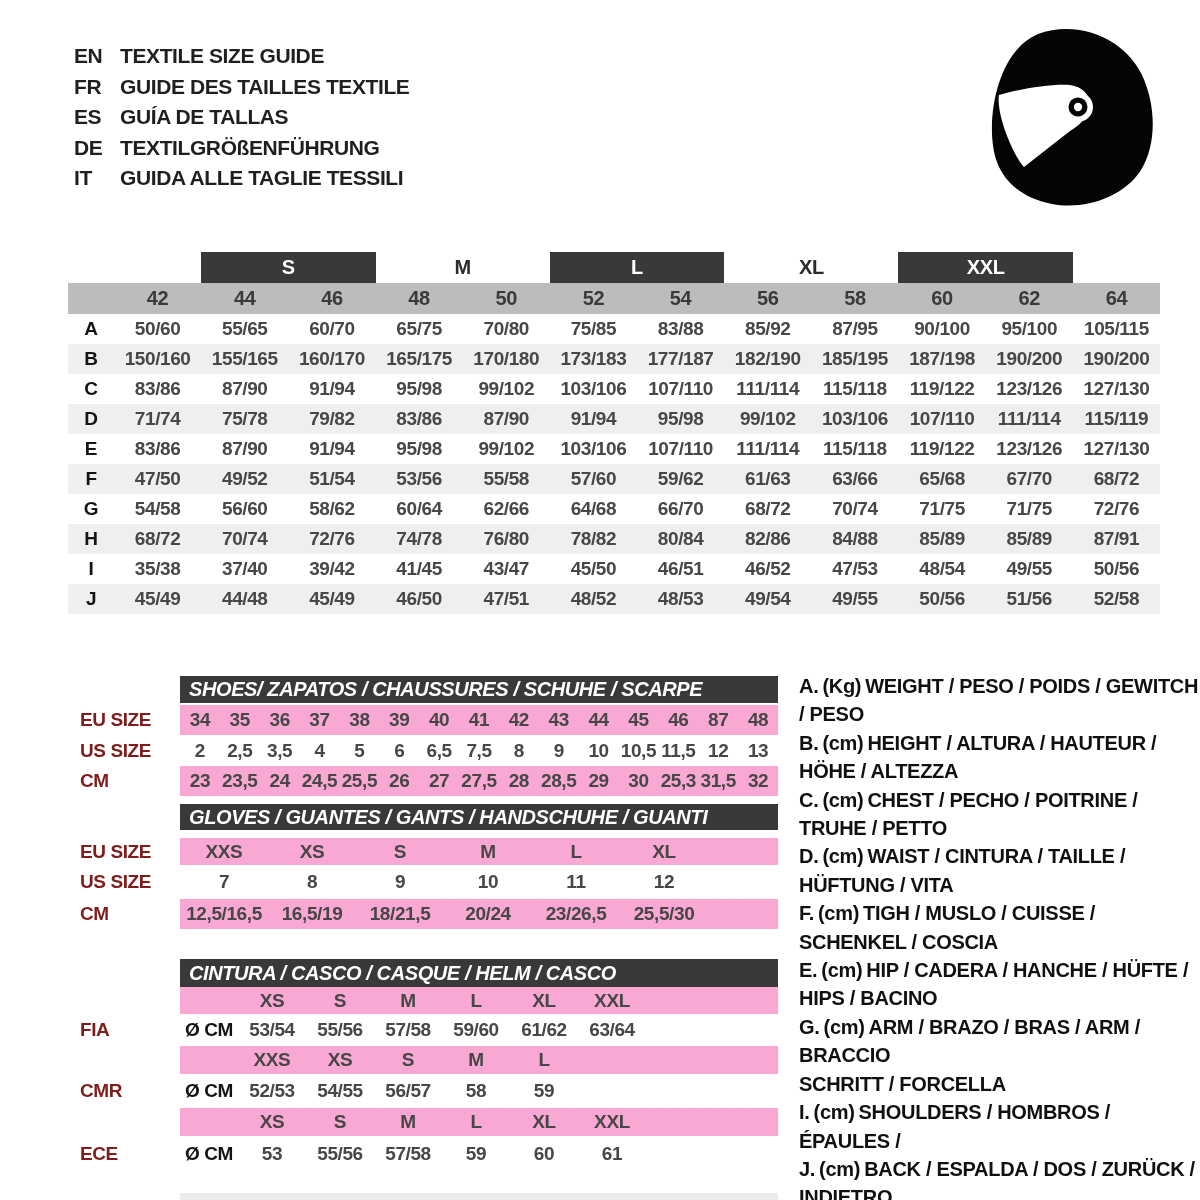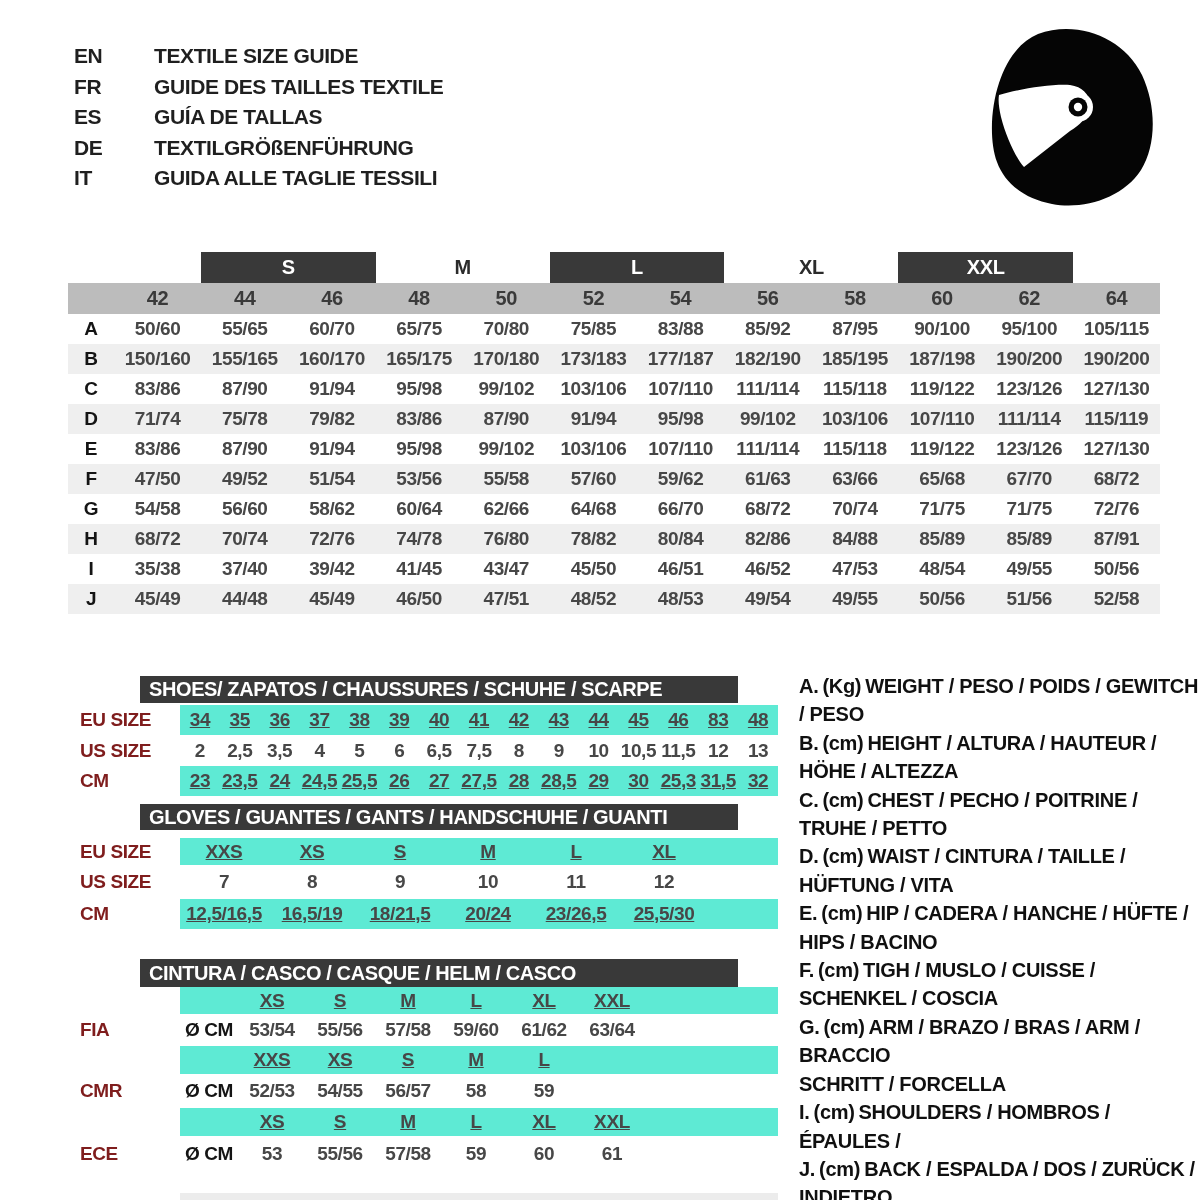--- a/index.html
+++ b/index.html
@@ -3,21 +3,21 @@
 <meta charset="utf-8">
 <style>
   * { box-sizing: border-box; }
   html,body { margin:0; padding:0; background:#ffffff; }
   #canvas { position:relative; width:1200px; height:1200px; overflow:hidden; background:#fff;
             font-family:"Liberation Sans","DejaVu Sans",sans-serif; font-weight:700;
             color:#1f1f1f; letter-spacing:-0.4px; }
 
   
   .lang-block { position:absolute; left:74px; top:41px; }
-  .lang-row  { display:flex; font-size:21px; line-height:30.6px;gap:34px; }
+  .lang-row  { display:flex; font-size:21px; line-height:30.6px; }
   .lang-code { width:46px; }
 
   
   .helmet-badge { position:absolute; left:972px; top:23px; }
 
   
   #main-table { position:absolute; left:68px; top:252px; width:1092px; }
   .mt-grid   { display:grid; grid-template-columns:46px repeat(12,1fr); align-items:center; text-align:center; }
   .group-row { height:31px; align-items:stretch; }
   .group-bar { background:#393939; color:#ffffff; display:flex; align-items:center; justify-content:center; font-size:20px; }
@@ -25,29 +25,29 @@
   .num-row   { height:31px; background:#bcbcbc; color:#3a3a3a; font-size:20px; }
   .data-row  { height:30px; font-size:19px; color:#474747; }
   .data-row.stripe { background:#efefef; }
   .data-row .rl { color:#141414; }
 
   
   .sec { position:absolute; left:68px; width:712px; }
   #shoes-sec  { top:676px; }
   #gloves-sec { top:804px; }
   #helmet-sec { top:959px; }
-  .sec-bar { margin-left:72px; width:598px; background:#393939; color:#fff; font-size:20px;
-             display:flex; align-items:center; padding-left:9px; }
+  .sec-bar { margin-left:112px; width:598px; background:#393939; color:#fff; font-size:20px;
+             display:flex; align-items:center; padding-left:9px;font-style:italic; }
   #shoes-sec  .sec-bar { height:27px; }
   #gloves-sec .sec-bar { height:26px; }
   #helmet-sec .sec-bar { height:28px; }
   .trow { display:flex; align-items:stretch; }
   .lbl  { width:112px; padding-left:12px; font-size:19px; color:#7f1d1d; display:flex; align-items:center; }
   .band { width:598px; display:grid; align-items:center; text-align:center; font-size:19px; color:#474747; }
-  .band.gray { background:#5eead4;text-decoration:underline; }
+  .band.gray { background:#f9a8d4; }
   .g15 { grid-template-columns:repeat(15,1fr); }
   .g6  { grid-template-columns:repeat(6,88px) 1fr; }
   .gh  { grid-template-columns:58px repeat(6,68px) 1fr; }
   .diam { color:#141414; }
 
   #shoes-sec  .r0 { height:30px; margin-top:2px; }
   #shoes-sec  .r1 { height:31px; }
   #shoes-sec  .r2 { height:30px; }
   #gloves-sec .r0 { height:27px; margin-top:8px; }
   #gloves-sec .r1 { height:34px; }
@@ -290,21 +290,21 @@
           <div>37</div>
           <div>38</div>
           <div>39</div>
           <div>40</div>
           <div>41</div>
           <div>42</div>
           <div>43</div>
           <div>44</div>
           <div>45</div>
           <div>46</div>
-          <div>83</div>
+          <div>87</div>
           <div>48</div>
         </div>
       </div>
       <div class="trow r1">
         <div class="lbl">US SIZE</div>
         <div class="band g15">
           <div>2</div>
           <div>2,5</div>
           <div>3,5</div>
           <div>4</div>
@@ -452,22 +452,22 @@
           <div>61</div>
         </div>
       </div>
     </div>
 
   <div id="legend">
       <div class="legend-line"><span class="lg-sp">A.</span><span class="lg-sp">(Kg)</span><span>WEIGHT / PESO / POIDS / GEWITCH / PESO</span></div>
       <div class="legend-line"><span class="lg-sp">B.</span><span class="lg-sp">(cm)</span><span>HEIGHT / ALTURA / HAUTEUR / HÖHE / ALTEZZA</span></div>
       <div class="legend-line"><span class="lg-sp">C.</span><span class="lg-sp">(cm)</span><span>CHEST / PECHO / POITRINE / TRUHE / PETTO</span></div>
       <div class="legend-line"><span class="lg-sp">D.</span><span class="lg-sp">(cm)</span><span>WAIST / CINTURA / TAILLE / HÜFTUNG / VITA</span></div>
+      <div class="legend-line"><span class="lg-sp">F.</span><span class="lg-sp">(cm)</span><span>TIGH / MUSLO / CUISSE / SCHENKEL / COSCIA</span></div>
       <div class="legend-line"><span class="lg-sp">E.</span><span class="lg-sp">(cm)</span><span>HIP / CADERA / HANCHE / HÜFTE / HIPS / BACINO</span></div>
-      <div class="legend-line"><span class="lg-sp">F.</span><span class="lg-sp">(cm)</span><span>TIGH / MUSLO / CUISSE / SCHENKEL / COSCIA</span></div>
       <div class="legend-line"><span class="lg-sp">G.</span><span class="lg-sp">(cm)</span><span>ARM / BRAZO / BRAS / ARM / BRACCIO</span></div>
       <div class="legend-line"><span>SCHRITT / FORCELLA</span></div>
       <div class="legend-line"><span class="lg-sp">I.</span><span class="lg-sp">(cm)</span><span>SHOULDERS / HOMBROS / ÉPAULES /</span></div>
       <div class="legend-line"><span class="lg-sp">J.</span><span class="lg-sp">(cm)</span><span>BACK / ESPALDA / DOS / ZURÜCK / INDIETRO</span></div>
       <div class="legend-line"><span>SCHULTERN / SPALLE</span></div>
     </div>
 
   <div class="bottom-strip"></div>
 </div>
 

